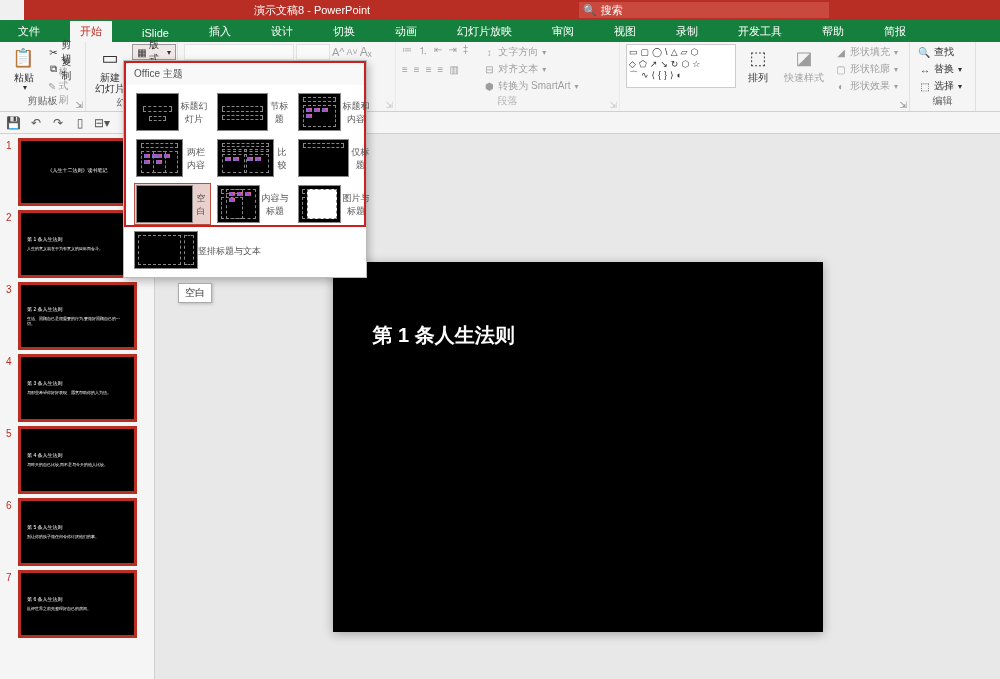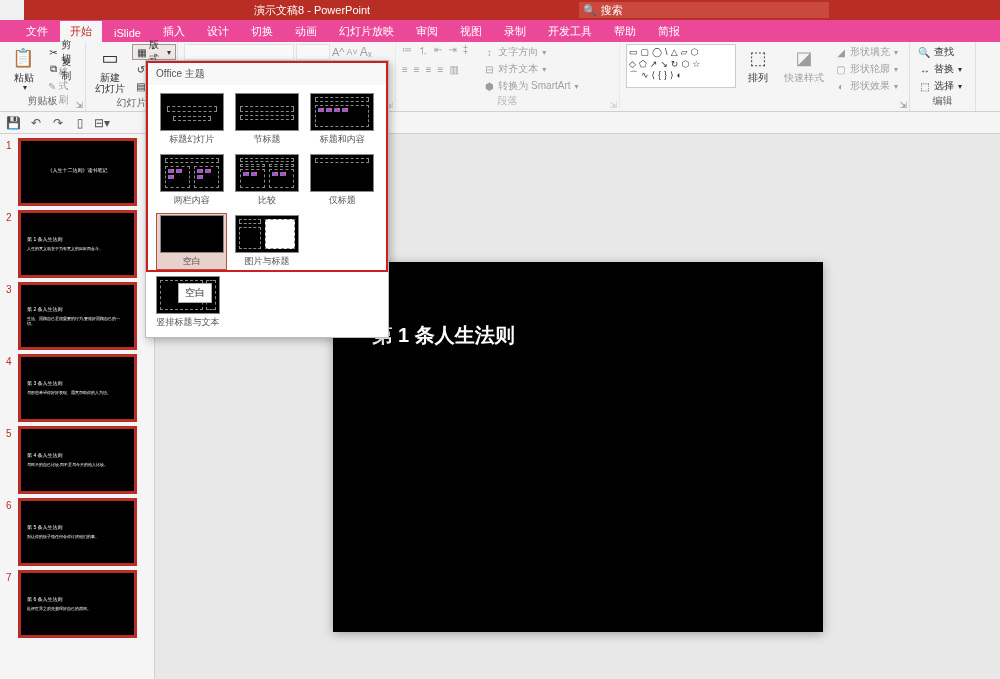--- a/index.html
+++ b/index.html
@@ -5,21 +5,21 @@
 * { margin: 0; padding: 0; box-sizing: border-box; font-family: "Microsoft YaHei", -apple-system, sans-serif; }
 body { width: 1000px; height: 679px; overflow: hidden; background: #f0f0f0; font-size: 12px; color: #333; }
 
 
 .titlebar { height: 20px; background: #b82e24; color: #fff; display: flex; align-items: center; position: relative; margin-left: 24px; }
 .title-text { position: absolute; left: 230px; font-size: 11px; }
 .search-box { position: absolute; left: 555px; width: 250px; height: 16px; background: #c9493f; display: flex; align-items: center; padding: 0 4px; color: #fff; font-size: 11px; }
 .search-icon { margin-right: 4px; }
 
 
-.tabs { height: 22px; background: #ec4899; display: flex; align-items: flex-end; padding-left: 16px; gap: 2px; }
+.tabs { height: 22px; background: #15803d; display: flex; align-items: flex-end; padding-left: 8px; gap: 20px; }
 .tab { padding: 3px 10px; font-size: 11px; color: #fff; cursor: pointer; }
 .tab.active { background: #f5f5f5; color: #b82e24; }
 
 
 .ribbon { height: 70px; background: #f5f5f5; border-bottom: 1px solid #d0d0d0; display: flex; position: relative; }
 .ribbon-group { border-right: 1px solid #e0e0e0; padding: 2px 6px; display: flex; flex-direction: column; justify-content: space-between; position: relative; }
 .ribbon-group-label { font-size: 10px; color: #666; text-align: center; padding-bottom: 1px; }
 .ribbon-group-content { flex: 1; display: flex; align-items: flex-start; gap: 4px; }
 .ribbon-btn-large { display: flex; flex-direction: column; align-items: center; justify-content: center; padding: 2px 4px; min-width: 36px; cursor: pointer; }
 .ribbon-btn-large .icon { width: 24px; height: 24px; display: flex; align-items: center; justify-content: center; font-size: 18px; }
@@ -47,25 +47,25 @@
 .thumb { width: 115px; height: 64px; background: #000; border: 1px solid #b82e24; outline: 2px solid #b82e24; color: #fff; font-size: 5px; padding: 6px; display: flex; flex-direction: column; justify-content: center; }
 .thumb-title-s { font-size: 5px; margin-bottom: 4px; }
 .thumb-body-s { font-size: 4px; line-height: 1.3; }
 
 .slide-area { flex: 1; display: flex; align-items: center; justify-content: center; background: #e8e8e8; position: relative; padding-top: 80px; }
 .slide { width: 490px; height: 370px; background: #000; color: #fff; padding: 60px 40px; box-shadow: 0 2px 10px rgba(0,0,0,0.3); }
 .slide-h { font-size: 20px; font-weight: bold; margin-bottom: 40px; }
 .slide-body { font-size: 18px; font-weight: bold; line-height: 1.6; }
 
 
-.layout-popup { position: absolute; left: 145px; top: 60px; width: 244px; background: #fff; border: 1px solid #bbb; box-shadow: 2px 3px 8px rgba(0,0,0,0.25); z-index: 100; }
+.layout-popup { position: absolute; left: 123px; top: 60px; width: 244px; background: #fff; border: 1px solid #bbb; box-shadow: 2px 3px 8px rgba(0,0,0,0.25); z-index: 100; }
 .layout-popup-inner { border: 2px solid #cc2020; }
 .layout-header { padding: 4px 8px; font-size: 10px; color: #555; background: #f8f8f8; }
 .layout-grid { display: grid; grid-template-columns: repeat(3, 1fr); gap: 4px; padding: 6px 8px 0 8px; }
-.layout-item { display: flex; flex-direction: column; align-items: center; cursor: pointer; padding: 2px; }
+.layout-item { display: flex; flex-direction: row; align-items: center; cursor: pointer; padding: 2px; }
 .layout-item.hovered { background: #e8d0cc; border: 1px solid #b85040; padding: 1px; }
 .layout-preview { width: 64px; height: 38px; background: #000; border: 1px solid #888; position: relative; }
 .layout-label { font-size: 9px; color: #555; margin-top: 2px; text-align: center; }
 .lp-title { position: absolute; border: 1px dashed #888; background: transparent; }
 .lp-content { position: absolute; border: 1px dashed #888; }
 .lp-icons { display: flex; flex-wrap: wrap; gap: 2px; padding: 2px; }
 .lp-ic { width: 6px; height: 4px; background: linear-gradient(45deg,#4a9,#a4d,#d84); }
 .tooltip { position: absolute; left: 178px; top: 283px; background: #fff; border: 1px solid #aaa; padding: 2px 6px; font-size: 10px; z-index: 101; box-shadow: 1px 1px 3px rgba(0,0,0,0.2); }
 .bottom-row { padding: 2px 8px 6px 8px; display: flex; }
 .bottom-row .layout-item { margin-right: 8px; }
@@ -446,20 +446,35 @@
         </div>
 
     <div class="layout-item hovered">
           <div class="layout-preview"></div>
           <span class="layout-label">空白</span>
         </div>
     <div class="layout-item">
           <div class="layout-preview">
             <div class="lp-title" style="left:3px;top:3px;width:22px;height:5px"></div>
             <div class="lp-title" style="left:3px;top:11px;width:22px;bottom:3px"></div>
+            <div class="lp-content" style="right:3px;top:3px;width:30px;bottom:3px">
+              <div class="lp-icons">
+                <span class="lp-ic"></span>
+                <span class="lp-ic"></span>
+                <span class="lp-ic"></span>
+                <span class="lp-ic"></span>
+              </div>
+            </div>
+          </div>
+          <span class="layout-label">内容与标题</span>
+        </div>
+    <div class="layout-item">
+          <div class="layout-preview">
+            <div class="lp-title" style="left:3px;top:3px;width:22px;height:5px"></div>
+            <div class="lp-title" style="left:3px;top:11px;width:22px;bottom:3px"></div>
             <div class="lp-content" style="right:3px;top:3px;width:30px;bottom:3px;background:#fff"></div>
           </div>
           <span class="layout-label">图片与标题</span>
         </div>
   </div>
   </div>
   <div class="bottom-row">
     <div class="layout-item">
         <div class="layout-preview">
           <div class="lp-title" style="right:3px;top:3px;width:10px;bottom:3px"></div>

